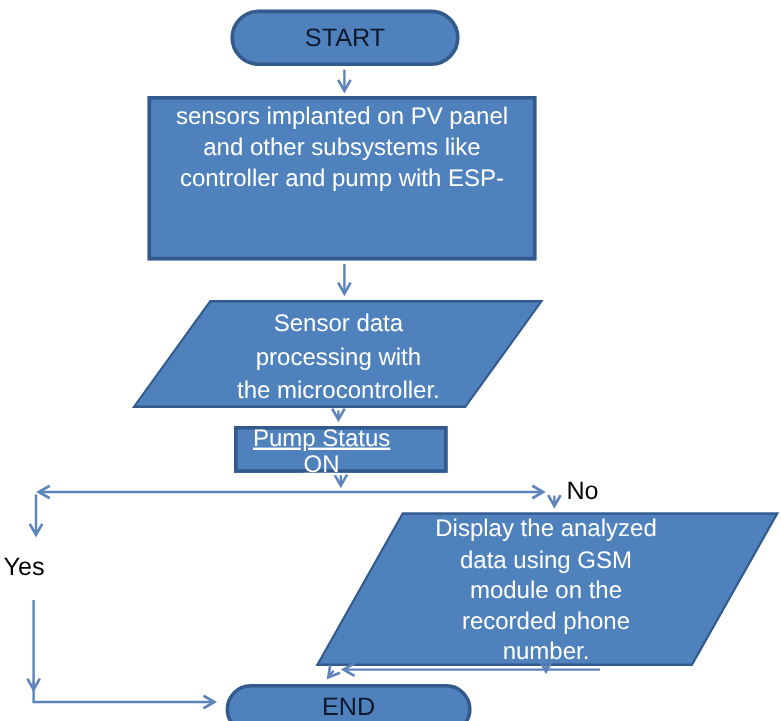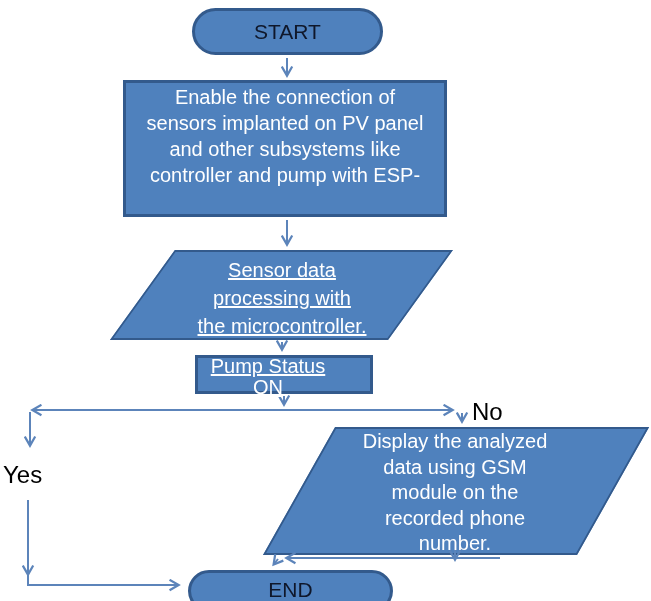--- a/index.html
+++ b/index.html
@@ -17,24 +17,24 @@
   #para-sensor{left:110px;top:250px;width:278px;height:90px;transform:skewX(-35.8deg);}
   #rect-pump{left:195px;top:355px;width:178px;height:39px;}
   #para-display{left:263px;top:427px;width:314px;height:128px;transform:skewX(-29.4deg);}
   #end{left:188px;top:570px;width:205px;height:42px;border-radius:21px;
        align-items:flex-start;padding-top:5px;}
   
   svg.wires{position:absolute;left:0;top:0;z-index:2;}
   
   .txt{position:absolute;color:#fff;font-size:20px;text-align:center;z-index:3;}
   #txt-enable{left:123px;top:84px;width:324px;line-height:26px;}
-  #txt-sensor{left:132px;top:256px;width:300px;line-height:28px;text-decoration:underline;}
+  #txt-sensor{left:132px;top:256px;width:300px;line-height:28px;}
   #txt-pump{left:194px;top:356px;width:148px;line-height:21px;text-decoration:underline;}
   #txt-display{left:330px;top:429px;width:250px;line-height:25.5px;}
-  .branch-label{position:absolute;color:#000;font-size:24px;z-index:3;}
+  .branch-label{position:absolute;color:#000;font-size:21px;z-index:3;}
   #lbl-yes{left:3px;top:461px;}
   #lbl-no{left:472px;top:398px;}
 </style>
 </head>
 <body>
 
 <div class="canvas">
 
   <div id="start" class="shape stadium">
     <span>START</span>
@@ -68,21 +68,20 @@
       <path d="M462,413 L462,421" marker-end="url(#arrow)"></path>
       <path d="M28,500 L28,585 L178,585" marker-end="url(#arrow)"></path>
       <path d="M28,568 L28,574" marker-end="url(#arrow)"></path>
       <path d="M500,558 L287,558" marker-end="url(#arrow)"></path>
       <path d="M455,550 L455,559" marker-end="url(#arrow)"></path>
       <path d="M278,559 L274,564" marker-end="url(#arrow)"></path>
     </g>
   </svg>
 
   <div id="txt-enable" class="txt">
-    <div>Enable the connection of</div>
     <div>sensors implanted on PV panel</div>
     <div>and other subsystems like</div>
     <div>controller and pump with ESP-</div>
   </div>
 
   <div id="txt-sensor" class="txt">
     <div>Sensor data</div>
     <div>processing with</div>
     <div>the microcontroller.</div>
   </div>

